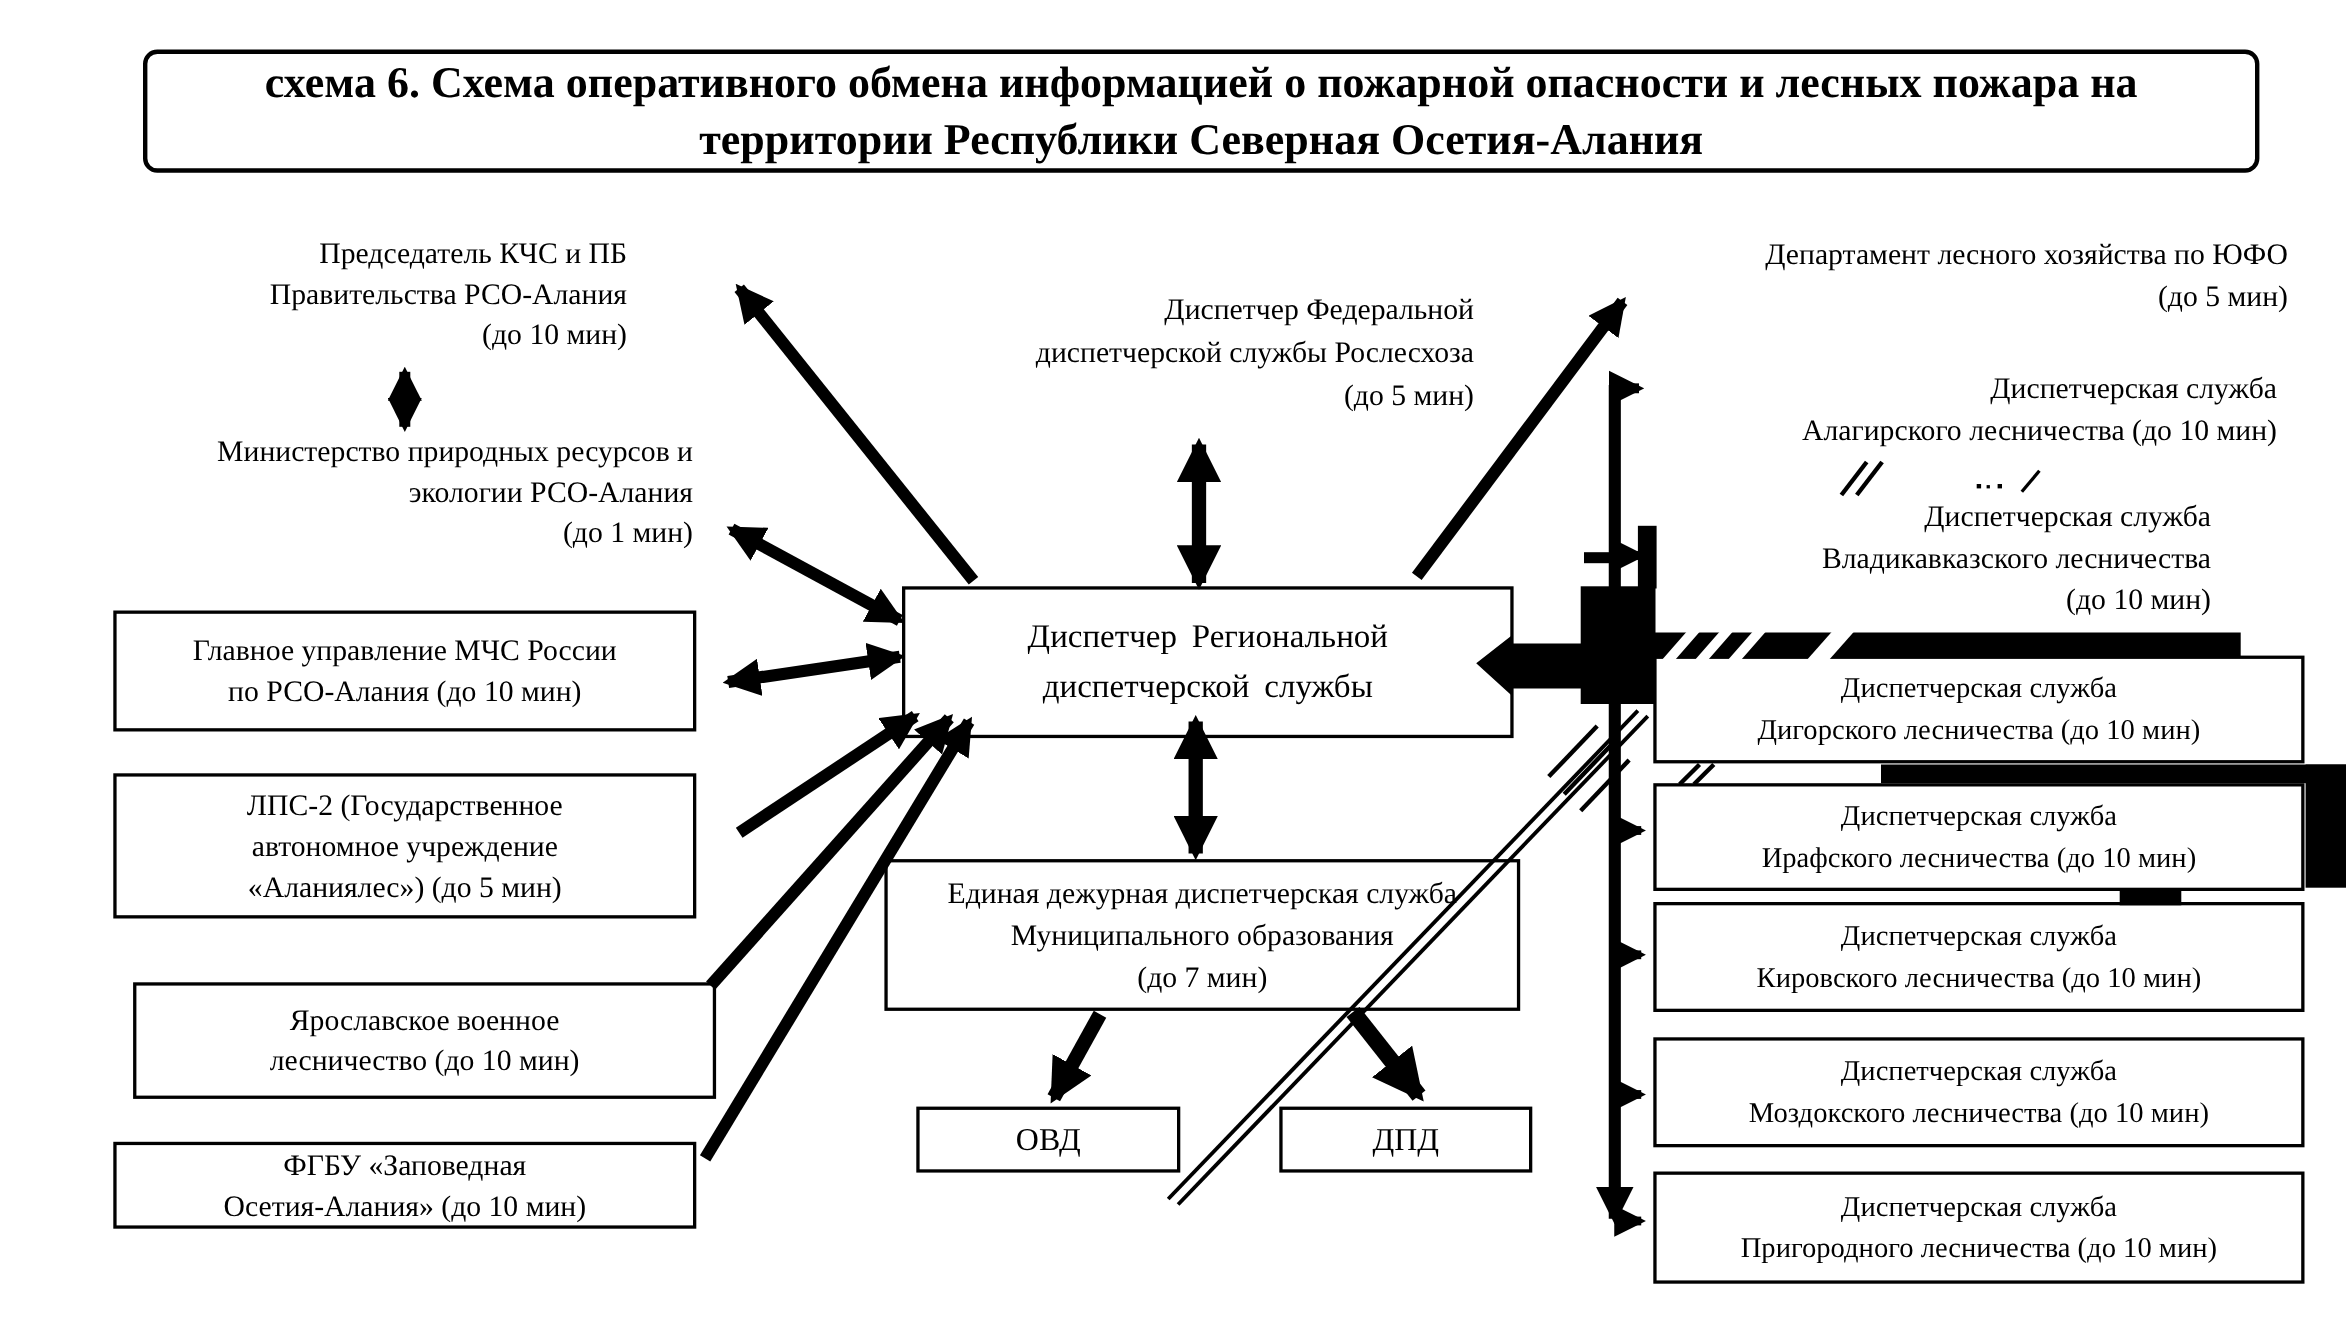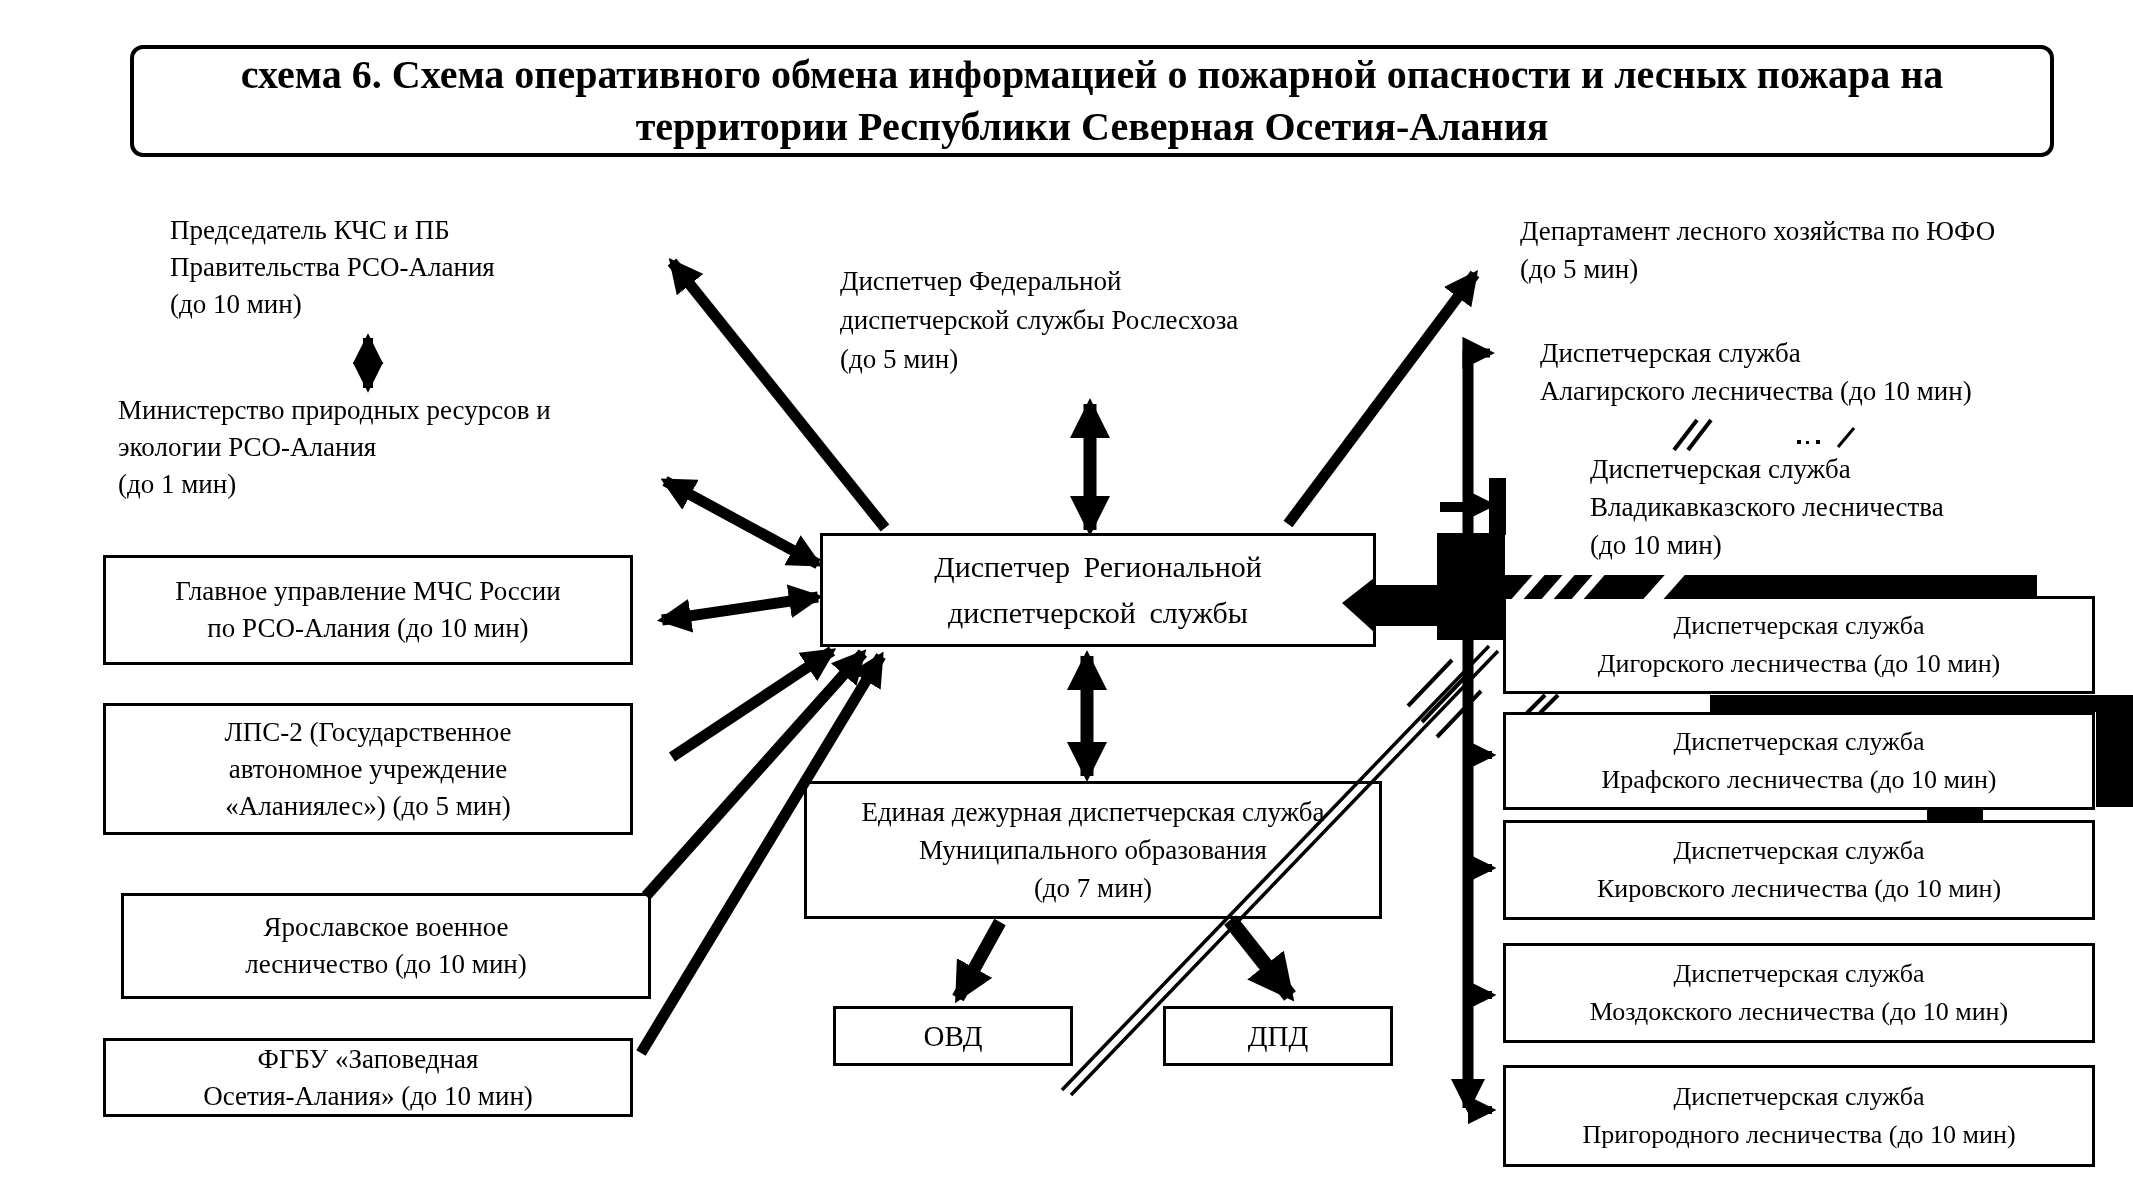--- a/index.html
+++ b/index.html
@@ -1,20 +1,20 @@
 <!DOCTYPE html>
 <html><head>
 <meta charset="utf-8">
 <style>
   html,body{margin:0;padding:0;background:#fff;}
   #page{position:relative;width:2133px;height:1200px;background:#fff;overflow:hidden;
         font-family:"Liberation Serif","DejaVu Serif",serif;color:#000;}
   .box{position:absolute;border:3px solid #000;background:#fff;box-sizing:border-box;
        display:flex;align-items:center;justify-content:center;text-align:center;white-space:pre-line;}
-  .txt{position:absolute;text-align:left;white-space:pre-line;}
+  .txt{position:absolute;text-align:right;white-space:pre-line;}
   .f27{font-size:27px;line-height:37px;}
   .f26{font-size:26px;line-height:38px;}
   .f29{font-size:29px;line-height:32px;margin-left:11px;}
   .f30{font-size:30px;line-height:46px;word-spacing:6px;}
   .title{position:absolute;left:130px;top:45px;width:1924px;height:112px;box-sizing:border-box;
          border:4px solid #000;border-radius:13px;display:flex;align-items:center;justify-content:center;
          text-align:center;white-space:pre-line;font-size:40px;line-height:52px;font-weight:600;}
   svg.overlay{position:absolute;left:0;top:0;z-index:5;pointer-events:none;}
 </style>
 </head>
@@ -37,21 +37,21 @@
 автономное учреждение
 «Аланиялес») (до 5 мин)</div>
   <div class="box f27" style="left:121px;top:893px;width:530px;height:106px;text-align:center;">Ярославское военное
 лесничество (до 10 мин)</div>
   <div class="box f27" style="left:103px;top:1038px;width:530px;height:79px;text-align:center;">ФГБУ «Заповедная
 Осетия-Алания» (до 10 мин)</div>
 
   <div class="txt f27" style="left:840px;top:262px;width:500px;line-height:39px;">Диспетчер Федеральной
 диспетчерской службы Рослесхоза
 (до 5 мин)</div>
-  <div class="box f30" style="left:820px;top:533px;width:556px;height:114px;">Диспетчер Региональной
+  <div class="box f30" style="left:820px;top:533px;width:556px;height:138px;">Диспетчер Региональной
 диспетчерской службы</div>
   <div class="box f27" style="left:804px;top:781px;width:578px;height:138px;line-height:38px;">Единая дежурная диспетчерская служба
 Муниципального образования
 (до 7 мин)</div>
   <div class="box f29" style="left:822px;top:1006px;width:240px;height:60px;">ОВД</div>
   <div class="box f29" style="left:1152px;top:1006px;width:230px;height:60px;">ДПД</div>
 
   <div class="txt f27" style="left:1520px;top:212px;width:560px;line-height:38px;">Департамент лесного хозяйства по ЮФО
 (до 5 мин)</div>
   <div class="txt f27" style="left:1540px;top:334px;width:530px;line-height:38px;">Диспетчерская служба

